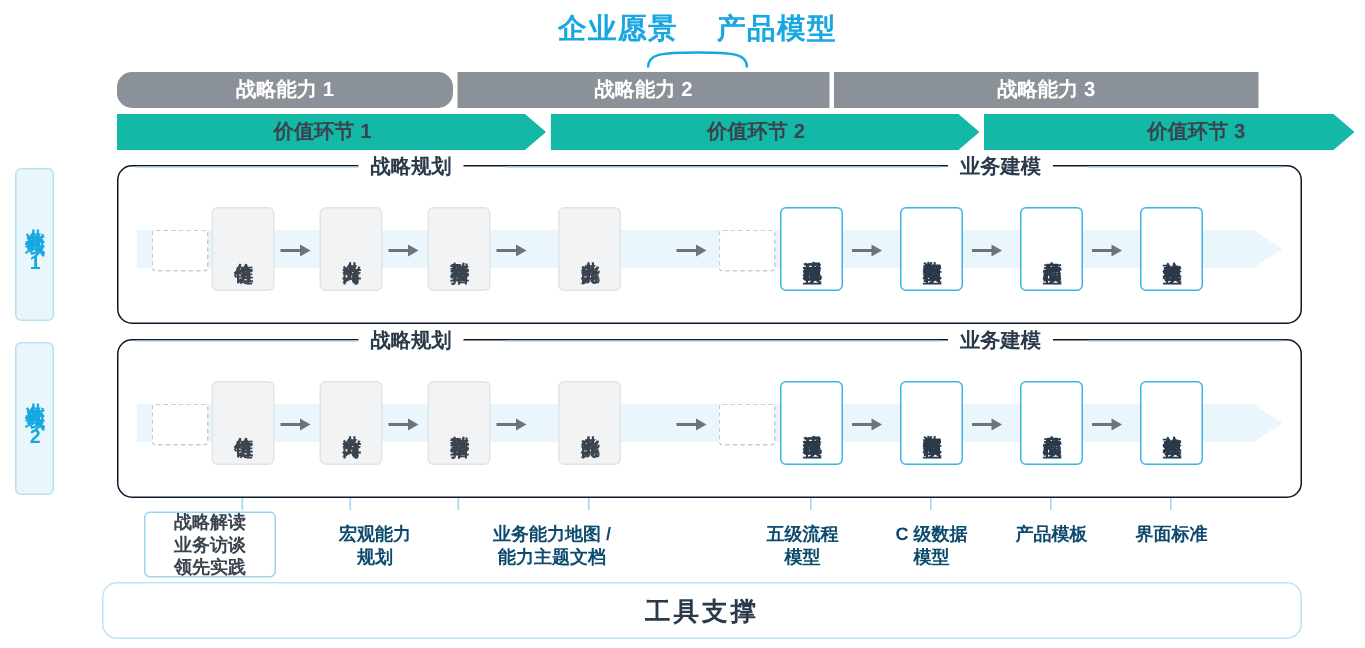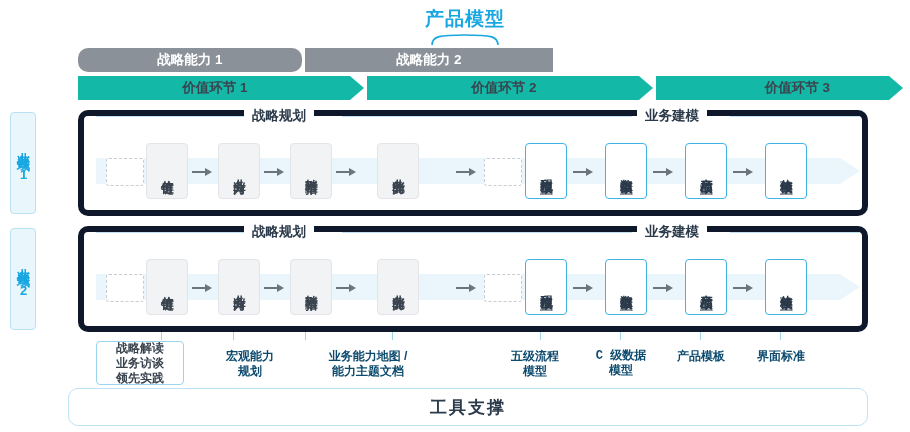--- a/index.html
+++ b/index.html
@@ -55,21 +55,21 @@
     display:flex;align-items:center;justify-content:center;
     writing-mode:vertical-rl;text-orientation:upright;letter-spacing:2px;
     padding:4px 0;box-sizing:border-box;
   }
   .d1{top:112px;height:102px;}
   .d2{top:228px;height:102px;}
 
   
   .lane{
     position:absolute;left:78px;width:790px;height:106px;
-    border:6px solid #0f172a;border-radius:10px;background:#fff;box-sizing:border-box;
+    border:1px solid #0f172a;border-radius:10px;background:#fff;box-sizing:border-box;
   }
   .lane1{top:110px;}
   .lane2{top:226px;}
 
   
   .lane-head{position:absolute;left:0;top:-9px;width:100%;height:18px;}
   .lane-head .lbl{
     position:absolute;top:0;background:#fff;padding:0 8px;
     font-size:13.5px;font-weight:bold;color:#2b3a4a;line-height:18px;
   }
@@ -127,30 +127,32 @@
     display:flex;align-items:center;justify-content:center;
     font-size:17px;font-weight:bold;color:#2b3a4a;letter-spacing:2px;
   }
 </style>
 </head>
 <body>
 
 <div class="canvas">
 
   <div class="top-titles">
+    <span class="top-title">企业愿景</span>
     <span class="top-title">产品模型</span>
   </div>
 
   <svg class="brace" viewBox="0 0 70 14">
     <path d="M2 13 C2 4, 10 3, 35 3 C60 3, 68 4, 68 13" fill="none" stroke="#18a7e0" stroke-width="1.6"></path>
   </svg>
 
   <div class="cap-row">
     <div class="cap c1">战略能力 1</div>
     <div class="cap c2">战略能力 2</div>
+    <div class="cap c3">战略能力 3</div>
   </div>
 
   <div class="val-row">
     <div class="val v1">
         <span class="lbl">价值环节 1</span>
       </div>
     <div class="val v2">
         <span class="lbl">价值环节 2</span>
       </div>
     <div class="val v3">
@@ -274,20 +276,20 @@
     <span style="white-space:pre-line;">战略解读
 业务访谈
 领先实践</span>
   </div>
   <div class="tool" style="left:205px;top:349px;width:90px;white-space:pre-line;">宏观能力
 规划</div>
   <div class="tool" style="left:308px;top:349px;width:120px;white-space:pre-line;">业务能力地图 /
 能力主题文档</div>
   <div class="tool" style="left:490px;top:349px;width:90px;white-space:pre-line;">五级流程
 模型</div>
-  <div class="tool" style="left:578px;top:349px;width:86px;white-space:pre-line;font-family:Liberation Mono, monospace;">C 级数据
+  <div class="tool" style="left:578px;top:349px;width:86px;white-space:pre-line;">C 级数据
 模型</div>
   <div class="tool" style="left:658px;top:349px;width:86px;white-space:pre-line;">产品模板</div>
   <div class="tool" style="left:738px;top:349px;width:86px;white-space:pre-line;">界面标准</div>
 
   <div class="support">工具支撑</div>
 
 </div>
 
 </body></html>

